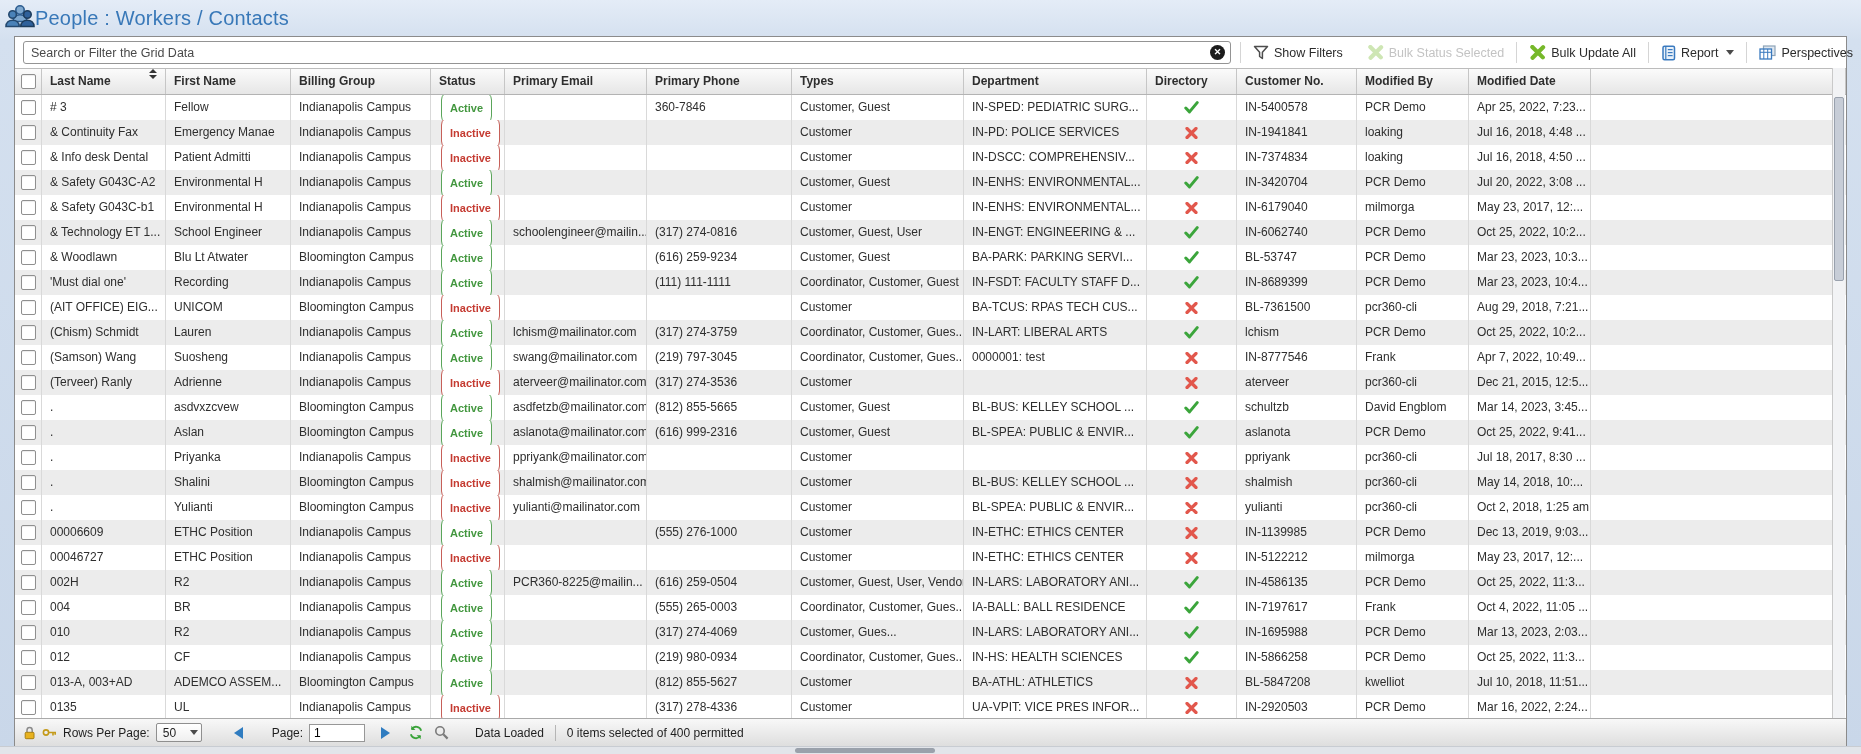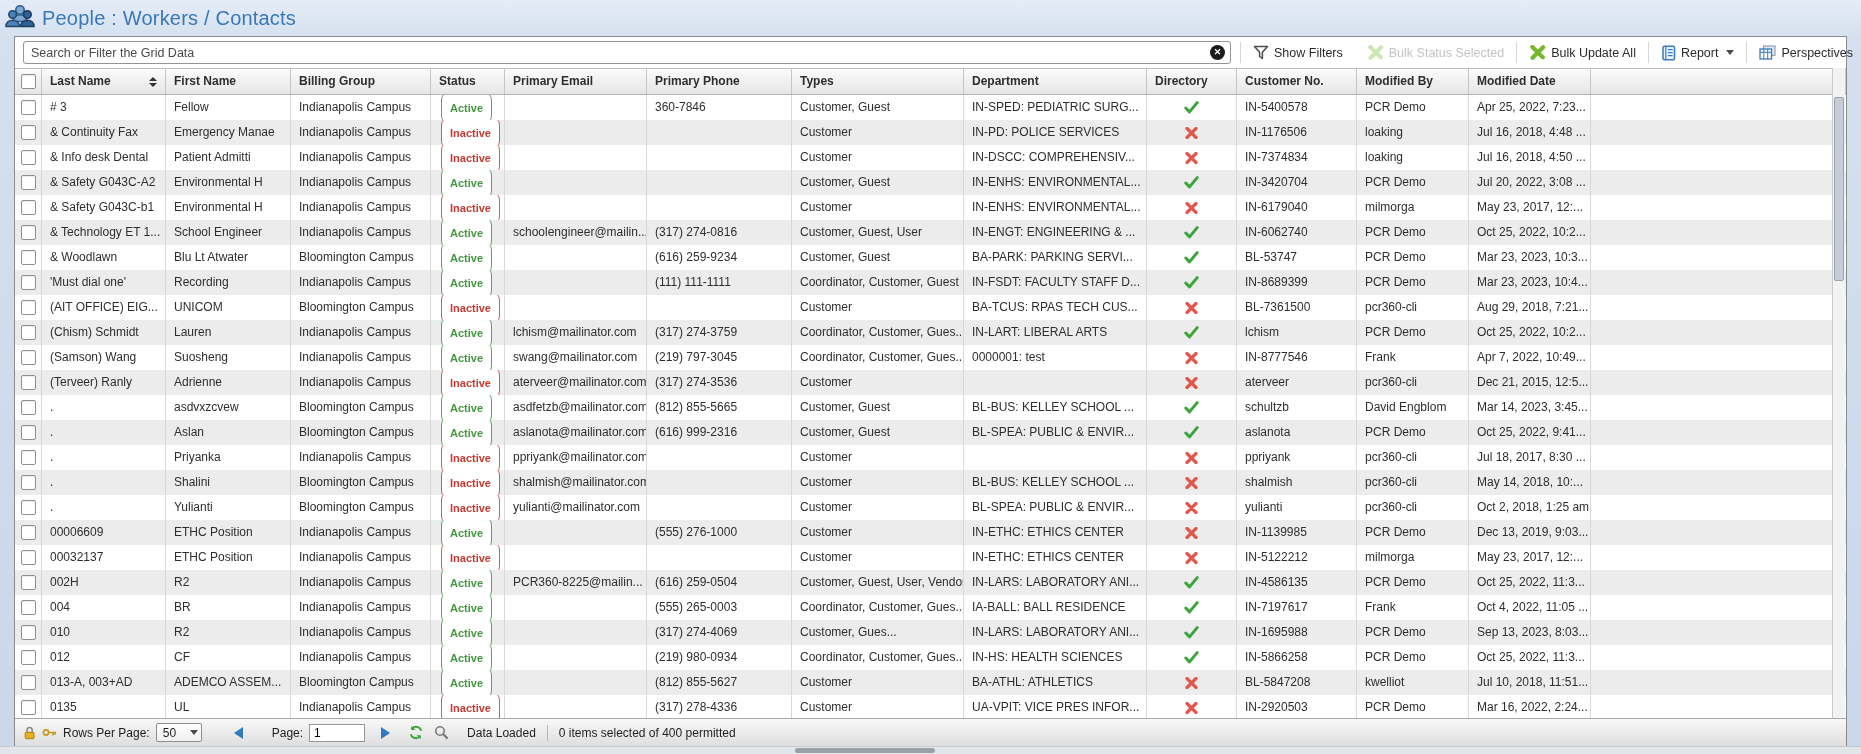--- a/index.html
+++ b/index.html
@@ -1,38 +1,38 @@
 <!DOCTYPE html>
 <html><head>
 <meta charset="utf-8">
 <style>
   html,body{margin:0;padding:0}
   .screen{position:relative;width:1861px;height:754px;overflow:hidden;
     background:linear-gradient(180deg,#e4ecf7 0px,#d4e0ef 40px,#c9d7e9 100%);
     font-family:"Liberation Sans",sans-serif;}
   
-  .titlebar{position:absolute;left:0;top:0;width:100%;height:36px;display:flex;align-items:center;gap:7px;padding-left:5px;box-sizing:border-box}
+  .titlebar{position:absolute;left:0;top:0;width:100%;height:36px;display:flex;align-items:center;padding-left:5px;box-sizing:border-box}
   .page-title{font-size:20px;font-weight:500;color:#3878b8;letter-spacing:.2px;margin:0}
   
   .panel{position:absolute;left:14px;top:36px;width:1833px;height:711px;background:#fff;border:1px solid #8b8b8b;box-sizing:border-box;display:flex;flex-direction:column}
   
   .toolbar{height:31px;flex:0 0 31px;display:flex;align-items:center;gap:9px;padding:0 60px 0 8px;background:#fff}
   .searchwrap{position:relative;flex:0 0 auto}
   .searchwrap input{width:1208px;height:23px;border:1px solid #949494;border-radius:3px;padding:0 26px 0 7px;font-size:12.5px;color:#333;box-sizing:border-box;font-family:inherit}
   .searchwrap input::placeholder{color:#4a4a4a;opacity:1}
   .clear-btn{position:absolute;right:6px;top:4px;width:15px;height:15px;border-radius:50%;background:#1b1b1b;color:#fff;font-size:9px;line-height:15px;text-align:center;font-weight:bold;cursor:pointer}
   .tb-div{width:1px;height:21px;background:#d5d5d5;flex:0 0 1px}
   .tbtn{display:flex;align-items:center;gap:5px;font-size:12.5px;color:#2b2b2b;background:none;border:none;padding:0 3px;cursor:pointer;font-family:inherit;white-space:nowrap}
   .tbtn.disabled{color:#c3c3c3}
   .tbtn.disabled svg{opacity:.35}
   .caret{width:0;height:0;border-left:4px solid transparent;border-right:4px solid transparent;border-top:5px solid #4a4a4a;margin-left:3px}
   .tb-spacer{flex:1}
   
   .ghead{flex:0 0 27px;display:flex;background:linear-gradient(#fbfbfb,#e6e6e6);border-top:1px solid #bcbcbc;border-bottom:1px solid #b3b3b3;box-sizing:border-box;font-weight:bold;font-size:12px;color:#1a1a1a}
-  .ghead .cell{line-height:25px;border-right:1px solid #c6c6c6;display:flex;align-items:center}
+  .ghead .cell{line-height:25px;border-right:1px solid #c6c6c6;display:flex;}
   .sorts{margin-left:auto;margin-right:6px;display:flex;flex-direction:column;gap:2px}
   .tri-up{width:0;height:0;border-left:4px solid transparent;border-right:4px solid transparent;border-bottom:4px solid #333}
   .tri-dn{width:0;height:0;border-left:4px solid transparent;border-right:4px solid transparent;border-top:4px solid #333}
   
   .rows{position:relative;flex:1;overflow:hidden;background:#fff}
   .row{display:flex;height:25px;background:#fff}
   .row.alt{background:#ececec}
   .cell{font-size:12px;color:#2e2e2e;line-height:25px;padding:0 2px 0 8px;box-sizing:border-box;border-right:1px solid #d9d9d9;overflow:hidden;white-space:nowrap}
   .c0{width:27px;padding:0;display:flex;align-items:center;justify-content:center}
   .c1{width:124px}.c2{width:125px}.c3{width:140px}
@@ -234,21 +234,21 @@
           </div>
           <div class="cell c5"></div>
           <div class="cell c6"></div>
           <div class="cell c7">Customer</div>
           <div class="cell c8">IN-PD: POLICE SERVICES</div>
           <div class="cell c9">
             <svg width="13" height="12" viewBox="0 0 13 12">
               <path d="M2 1.5l9 9M11 1.5l-9 9" stroke="#e2574c" stroke-width="3.2" stroke-linecap="round"></path>
             </svg>
           </div>
-          <div class="cell c10">IN-1176506</div>
+          <div class="cell c10">IN-1941841</div>
           <div class="cell c11">loaking</div>
           <div class="cell c12">Jul 16, 2018, 4:48 ...</div>
           <div class="cell c13"></div>
         </div>
         <div class="row">
           <div class="cell c0">
             <span class="cb"></span>
           </div>
           <div class="cell c1">&amp; Info desk Dental</div>
           <div class="cell c2">Patient Admitti</div>
@@ -627,21 +627,21 @@
           </div>
           <div class="cell c10">IN-1139985</div>
           <div class="cell c11">PCR Demo</div>
           <div class="cell c12">Dec 13, 2019, 9:03...</div>
           <div class="cell c13"></div>
         </div>
         <div class="row">
           <div class="cell c0">
             <span class="cb"></span>
           </div>
-          <div class="cell c1">00032137</div>
+          <div class="cell c1">00046727</div>
           <div class="cell c2">ETHC Position</div>
           <div class="cell c3">Indianapolis Campus</div>
           <div class="cell c4">
             <span class="pill bad">Inactive</span>
           </div>
           <div class="cell c5"></div>
           <div class="cell c6"></div>
           <div class="cell c7">Customer</div>
           <div class="cell c8">IN-ETHC: ETHICS CENTER</div>
           <div class="cell c9">
@@ -716,21 +716,21 @@
           <div class="cell c6">(317) 274-4069</div>
           <div class="cell c7">Customer, Gues...</div>
           <div class="cell c8">IN-LARS: LABORATORY ANI...</div>
           <div class="cell c9">
             <svg width="15" height="13" viewBox="0 0 15 13">
               <path d="M1.8 7l3.7 3.9L13.2 1.6" fill="none" stroke="#3ba53b" stroke-width="3" stroke-linecap="round" stroke-linejoin="round"></path>
             </svg>
           </div>
           <div class="cell c10">IN-1695988</div>
           <div class="cell c11">PCR Demo</div>
-          <div class="cell c12">Sep 13, 2023, 8:03...</div>
+          <div class="cell c12">Mar 13, 2023, 2:03...</div>
           <div class="cell c13"></div>
         </div>
         <div class="row">
           <div class="cell c0">
             <span class="cb"></span>
           </div>
           <div class="cell c1">012</div>
           <div class="cell c2">CF</div>
           <div class="cell c3">Indianapolis Campus</div>
           <div class="cell c4">
@@ -829,21 +829,21 @@
             <path d="M2.5 9.8a5.6 5.6 0 0010.1 1.8" fill="none" stroke="#3aa33a" stroke-width="1.9"></path>
             <path d="M13 15.2v-4.4H8.6z" fill="#3aa33a"></path>
           </svg>
       </span>
       <span class="sb-icon" style="margin-left:4px">
         <svg width="15" height="15" viewBox="0 0 15 15">
             <circle cx="6" cy="6" r="4.2" fill="none" stroke="#7a7a7a" stroke-width="1.6"></circle>
             <line x1="9.3" y1="9.3" x2="13.6" y2="13.6" stroke="#7a7a7a" stroke-width="2.2"></line>
           </svg>
       </span>
-      <span style="margin-left:12px">Data Loaded</span>
+      <span style="margin-left:20px">Data Loaded</span>
       <span class="sb-div"></span>
       <span>0 items selected of 400 permitted</span>
     </div>
 
     <div class="vscroll">
       <div class="vthumb"></div>
     </div>
   </div>
 
   <div class="hscroll">

